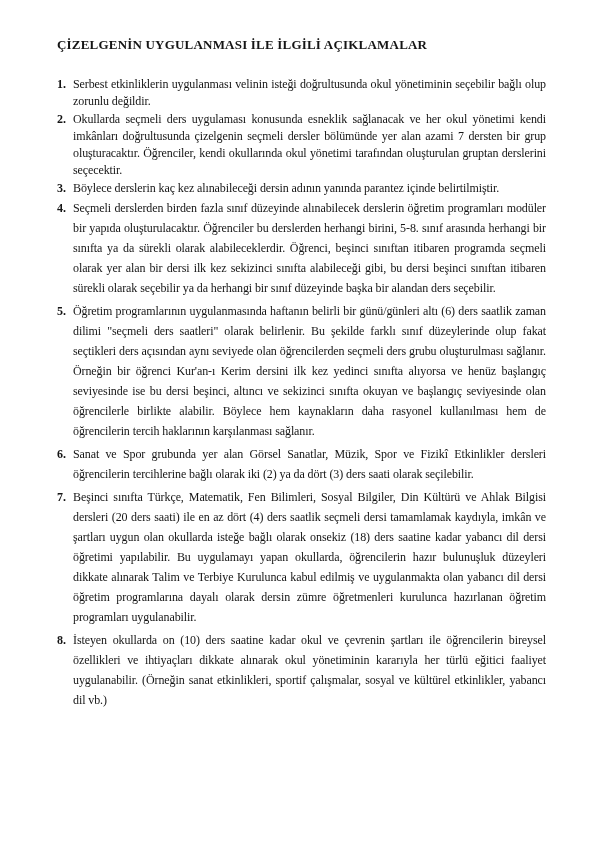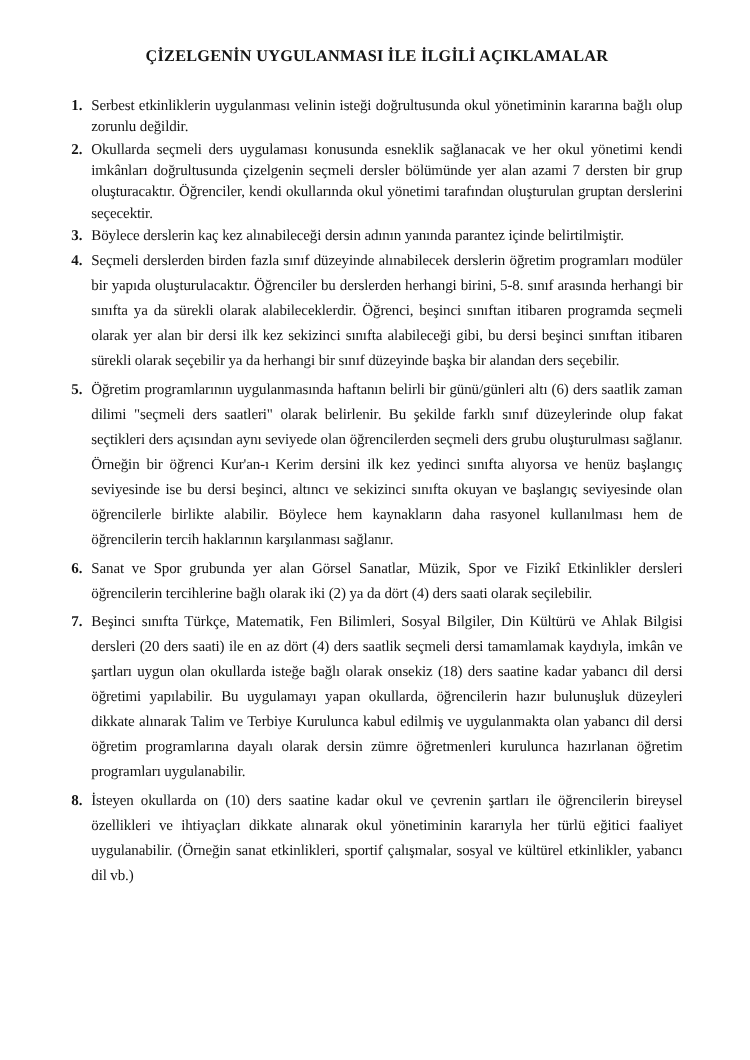--- a/index.html
+++ b/index.html
@@ -16,21 +16,20 @@
     -webkit-font-smoothing: antialiased;
   }
   .page {
     box-sizing: border-box;
     width: 600px;
     height: 848px;
     padding: 37px 54px 0 57px;
     background: #ffffff;
   }
   .doc-title {
-    text-align: center;
     font-weight: bold;
     font-size: 13px;
     letter-spacing: 0.2px;
     margin: 0 0 23px 0;
     line-height: 16px;
   }
   ol.explanations {
     list-style: none;
     margin: 0;
     padding: 0;
@@ -59,41 +58,41 @@
 </style>
 </head>
 <body>
 
 <div class="page">
   <h1 class="doc-title">ÇİZELGENİN UYGULANMASI İLE İLGİLİ AÇIKLAMALAR</h1>
 
   <ol class="explanations">
       <li class="item tight">
     <span class="item-num">1.</span>
-    <span class="item-text">Serbest etkinliklerin uygulanması velinin isteği doğrultusunda okul yönetiminin kararına bağlı olup zorunlu değildir.</span>
+    <span class="item-text">Serbest etkinliklerin uygulanması velinin isteği doğrultusunda okul yönetiminin seçebilir bağlı olup zorunlu değildir.</span>
   </li>
       <li class="item tight">
     <span class="item-num">2.</span>
     <span class="item-text">Okullarda seçmeli ders uygulaması konusunda esneklik sağlanacak ve her okul yönetimi kendi imkânları doğrultusunda çizelgenin seçmeli dersler bölümünde yer alan azami 7 dersten bir grup oluşturacaktır. Öğrenciler, kendi okullarında okul yönetimi tarafından oluşturulan gruptan derslerini seçecektir.</span>
   </li>
       <li class="item tight">
     <span class="item-num">3.</span>
     <span class="item-text">Böylece derslerin kaç kez alınabileceği dersin adının yanında parantez içinde belirtilmiştir.</span>
   </li>
       <li class="item">
     <span class="item-num">4.</span>
     <span class="item-text">Seçmeli derslerden birden fazla sınıf düzeyinde alınabilecek derslerin öğretim programları modüler bir yapıda oluşturulacaktır. Öğrenciler bu derslerden herhangi birini, 5-8. sınıf arasında herhangi bir sınıfta ya da sürekli olarak alabileceklerdir. Öğrenci, beşinci sınıftan itibaren programda seçmeli olarak yer alan bir dersi ilk kez sekizinci sınıfta alabileceği gibi, bu dersi beşinci sınıftan itibaren sürekli olarak seçebilir ya da herhangi bir sınıf düzeyinde başka bir alandan ders seçebilir.</span>
   </li>
       <li class="item">
     <span class="item-num">5.</span>
     <span class="item-text">Öğretim programlarının uygulanmasında haftanın belirli bir günü/günleri altı (6) ders saatlik zaman dilimi "seçmeli ders saatleri" olarak belirlenir. Bu şekilde farklı sınıf düzeylerinde olup fakat seçtikleri ders açısından aynı seviyede olan öğrencilerden seçmeli ders grubu oluşturulması sağlanır. Örneğin bir öğrenci Kur'an-ı Kerim dersini ilk kez yedinci sınıfta alıyorsa ve henüz başlangıç seviyesinde ise bu dersi beşinci, altıncı ve sekizinci sınıfta okuyan ve başlangıç seviyesinde olan öğrencilerle birlikte alabilir. Böylece hem kaynakların daha rasyonel kullanılması hem de öğrencilerin tercih haklarının karşılanması sağlanır.</span>
   </li>
       <li class="item">
     <span class="item-num">6.</span>
-    <span class="item-text">Sanat ve Spor grubunda yer alan Görsel Sanatlar, Müzik, Spor ve Fizikî Etkinlikler dersleri öğrencilerin tercihlerine bağlı olarak iki (2) ya da dört (4) ders saati olarak seçilebilir.</span>
+    <span class="item-text">Sanat ve Spor grubunda yer alan Görsel Sanatlar, Müzik, Spor ve Fizikî Etkinlikler dersleri öğrencilerin tercihlerine bağlı olarak iki (2) ya da dört (3) ders saati olarak seçilebilir.</span>
   </li>
       <li class="item">
     <span class="item-num">7.</span>
     <span class="item-text">Beşinci sınıfta Türkçe, Matematik, Fen Bilimleri, Sosyal Bilgiler, Din Kültürü ve Ahlak Bilgisi dersleri (20 ders saati) ile en az dört (4) ders saatlik seçmeli dersi tamamlamak kaydıyla, imkân ve şartları uygun olan okullarda isteğe bağlı olarak onsekiz (18) ders saatine kadar yabancı dil dersi öğretimi yapılabilir. Bu uygulamayı yapan okullarda, öğrencilerin hazır bulunuşluk düzeyleri dikkate alınarak Talim ve Terbiye Kurulunca kabul edilmiş ve uygulanmakta olan yabancı dil dersi öğretim programlarına dayalı olarak dersin zümre öğretmenleri kurulunca hazırlanan öğretim programları uygulanabilir.</span>
   </li>
       <li class="item">
     <span class="item-num">8.</span>
     <span class="item-text">İsteyen okullarda on (10) ders saatine kadar okul ve çevrenin şartları ile öğrencilerin bireysel özellikleri ve ihtiyaçları dikkate alınarak okul yönetiminin kararıyla her türlü eğitici faaliyet uygulanabilir. (Örneğin sanat etkinlikleri, sportif çalışmalar, sosyal ve kültürel etkinlikler, yabancı dil vb.)</span>
   </li>
     </ol>

